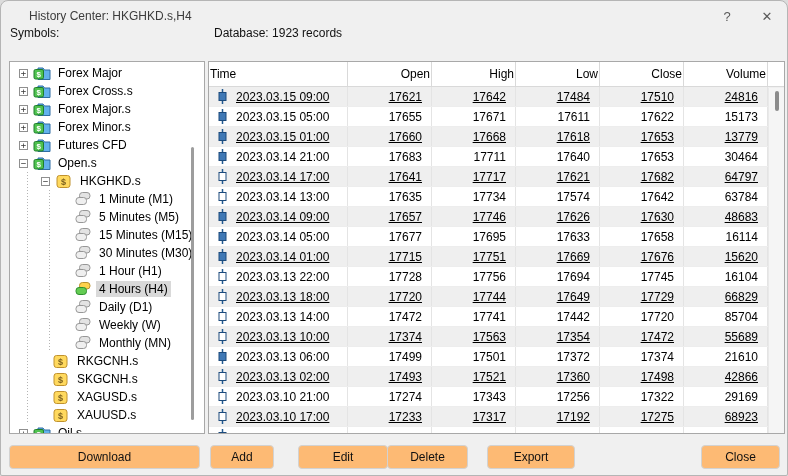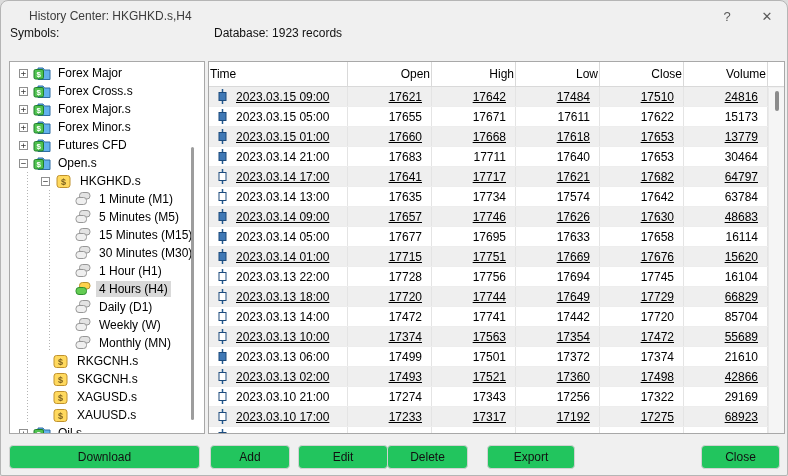--- a/index.html
+++ b/index.html
@@ -48,25 +48,25 @@
   .t-row { display:flex; height:20px; border-bottom:1px solid #ededed; background:#fff; }
   .t-row.alt { background:#efefef;text-decoration:underline; }
   .td { border-right:1px solid #e4e4e4; display:flex; align-items:center; padding:0 9px; overflow:hidden; }
   .td-time .candle { margin-right:9px; flex:none; display:flex; align-items:center; }
   .v-scroll { position:absolute; top:26px; right:0; bottom:0; width:16px; background:#f5f5f5;
     border-left:1px solid #e9e9e9; }
   .v-thumb { position:absolute; top:3px; left:6px; width:4px; height:20px; background:#8c8c8c;
     border-radius:2px; }
 
   
-  .btn { position:absolute; top:444px; height:24px; background:#22c55e; border:1px solid #d2d2d2;
+  .btn { position:absolute; top:444px; height:24px; background:#fdba74; border:1px solid #d2d2d2;
     border-radius:4px; display:flex; align-items:center; justify-content:center; color:#111;
     font-size:12px; cursor:default; }
   #btn-download { left:8px;  width:191px; }
-  #btn-add     { left:209px; width:80px; }
+  #btn-add     { left:209px; width:64px; }
   #btn-edit    { left:297px; width:90px; }
   #btn-delete  { left:386px; width:81px; }
   #btn-export  { left:486px; width:88px; }
   #btn-import  { left:583px; width:88px; }
   #btn-close   { left:700px; width:79px; }
 </style>
 </head>
 <body>
 
 <div class="window">

